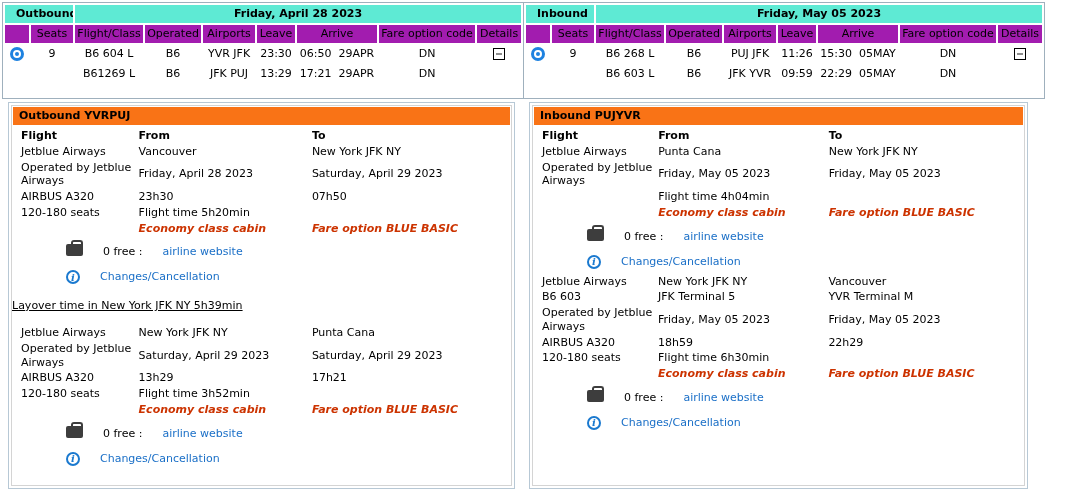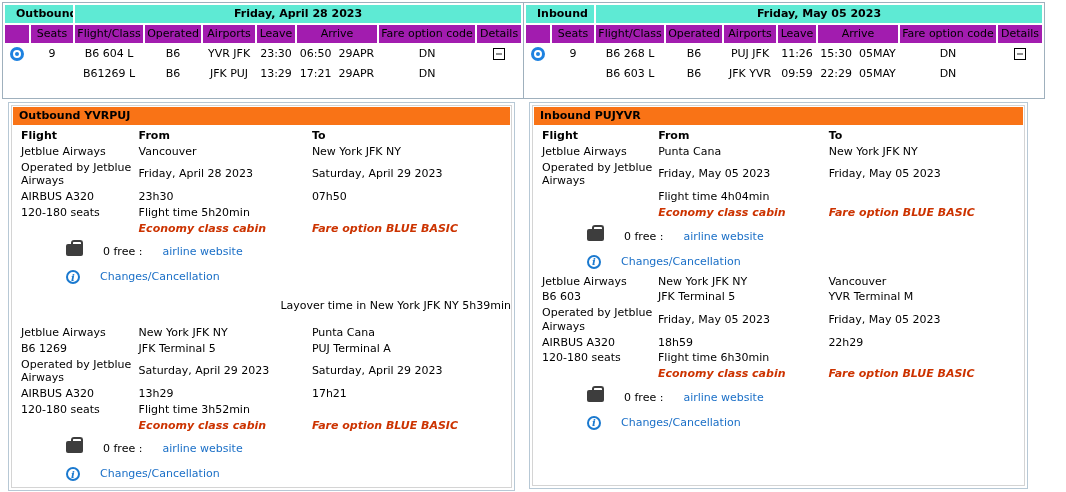--- a/index.html
+++ b/index.html
@@ -43,21 +43,21 @@
   .link { color:#1a6fc7; cursor:pointer; text-decoration:none; }
 
   
   .bag-icon { position:relative; display:inline-block; width:17px; height:12px; background:#3d3d3d; border-radius:2px; flex:none; margin-top:-4px; }
   .bag-icon::before { content:""; position:absolute; top:-4px; left:5px; width:8px; height:5px; border:2px solid #3d3d3d; border-bottom:none; border-radius:3px 3px 0 0; }
 
   
   .info-icon { display:inline-flex; align-items:center; justify-content:center; width:14px; height:14px; border:2px solid #1a79cf; border-radius:50%; color:#1a79cf; font:bold italic 10px "DejaVu Serif","Liberation Serif",serif; flex:none; }
   .info-icon::before { content:"i"; }
 
-  .layover { text-align:right; margin:13px 0 12px 0; }
+  .layover { text-align:left; margin:13px 0 12px 0;text-decoration:underline; }
 </style>
 </head>
 <body>
 
 <div class="page">
 
   <div class="col col-left">
 
     <table class="summary">
       <colgroup>
@@ -177,25 +177,20 @@
               <col class="c2">
               <col class="c3">
             </colgroup>
           <tbody>
               <tr>
             <td>Jetblue Airways</td>
             <td>New York JFK NY</td>
             <td>Punta Cana</td>
           </tr>
           <tr>
-            <td>B6 1269</td>
-            <td>JFK Terminal 5</td>
-            <td>PUJ Terminal A</td>
-          </tr>
-          <tr>
             <td>Operated by Jetblue Airways</td>
             <td>Saturday, April 29 2023</td>
             <td>Saturday, April 29 2023</td>
           </tr>
           <tr>
             <td>AIRBUS A320</td>
             <td>13h29</td>
             <td>17h21</td>
           </tr>
           <tr>

